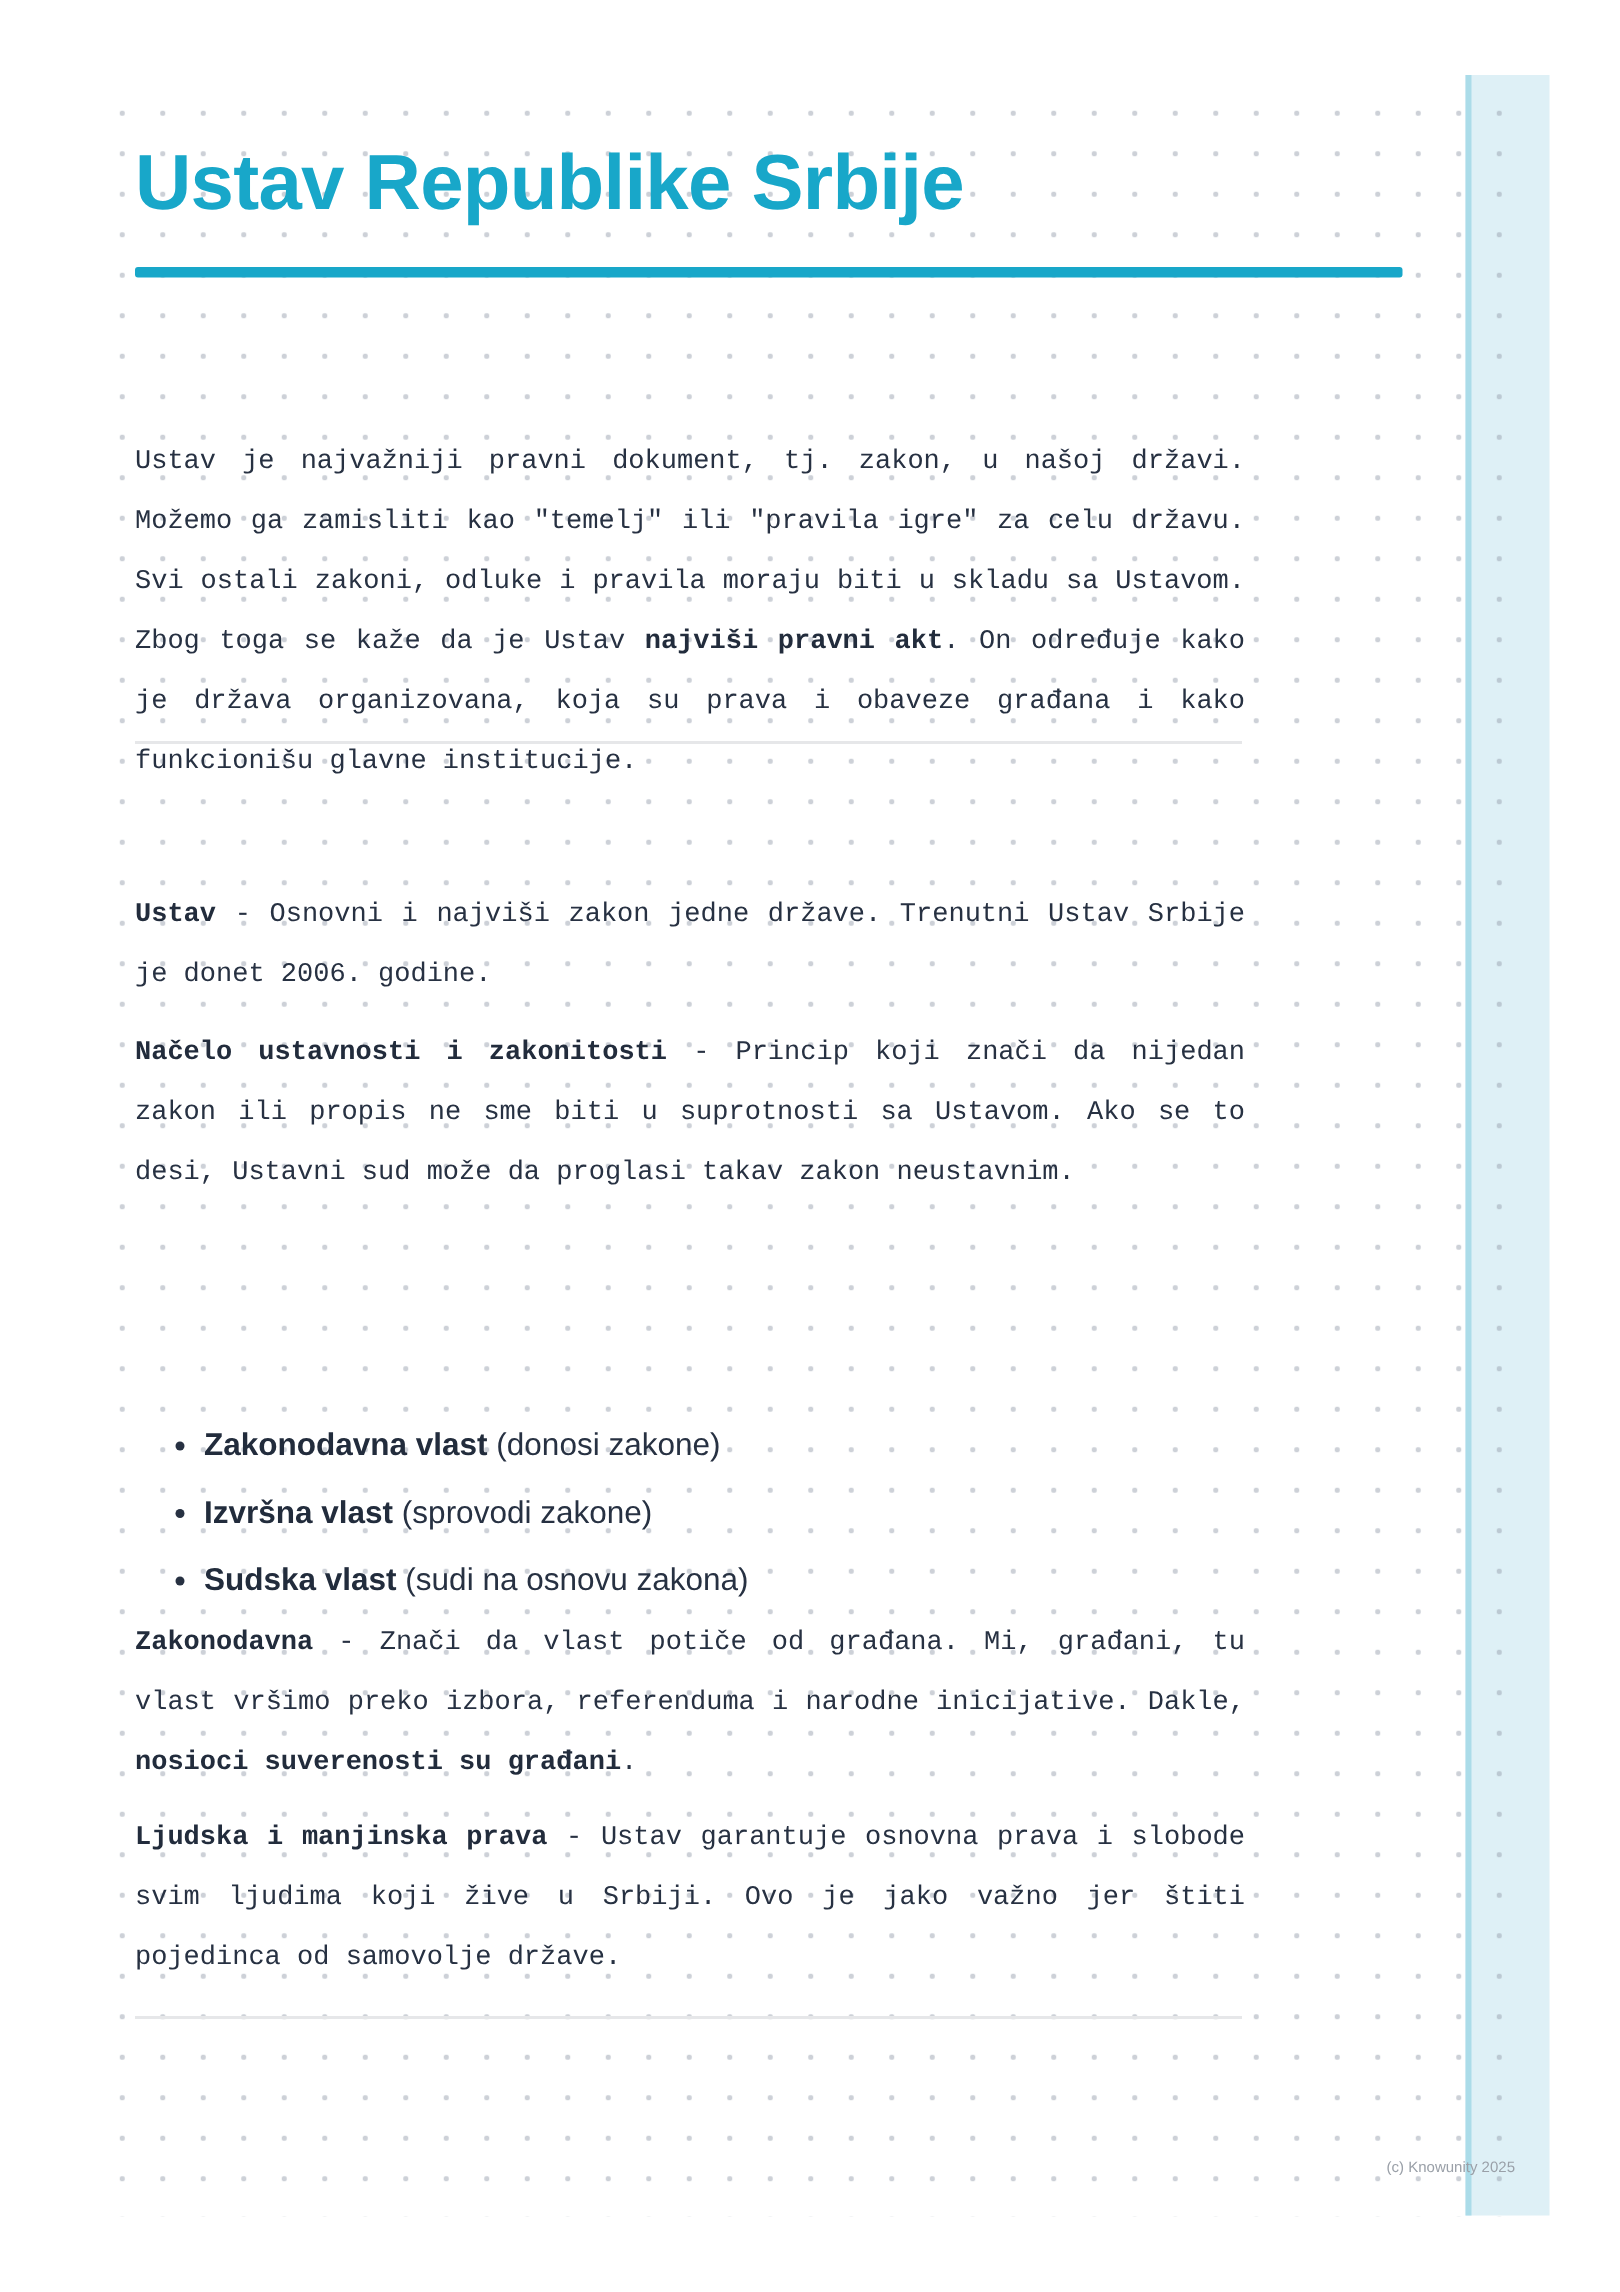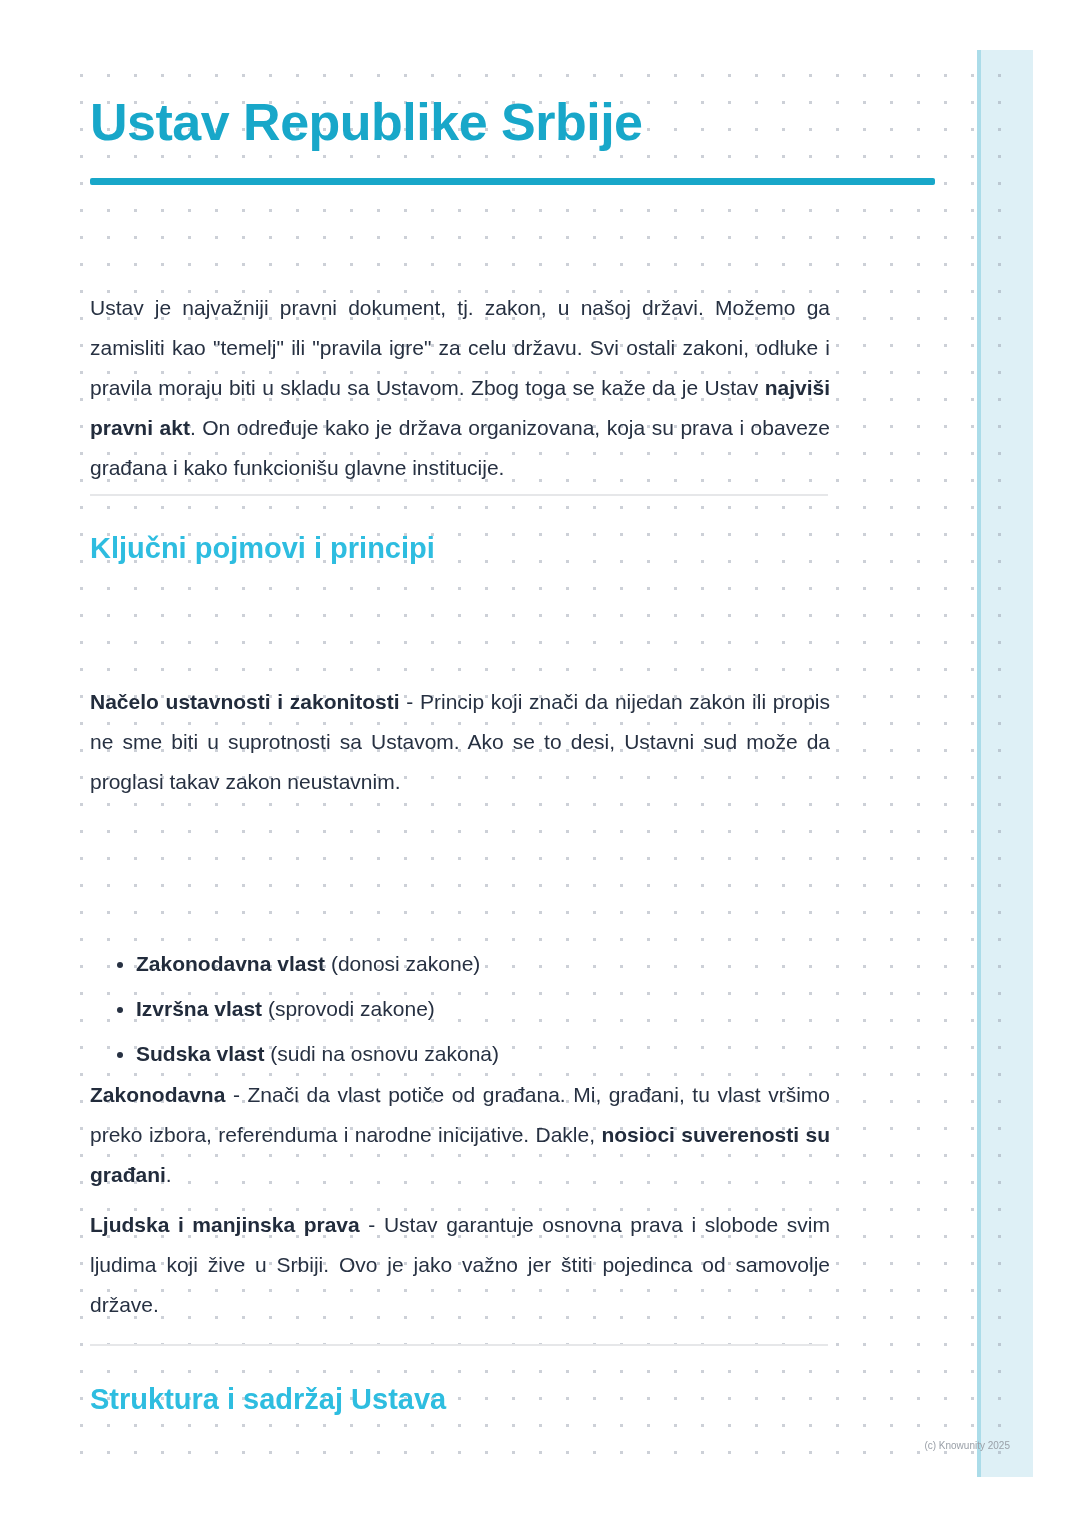--- a/index.html
+++ b/index.html
@@ -67,24 +67,25 @@
     margin: 0;
     font-size: 29px;
     line-height: 34px;
     font-weight: 700;
     color: #2ebde0;
     white-space: nowrap;
   }
   p.body {
     margin: 0;
     width: 740px;
-    font-size: 21px;
+    font-size: 18px;
     line-height: 40px;
     text-align: justify;
     color: #273142;
+    font-family: Liberation Mono, monospace;
   }
   p.body b, li b { font-weight: 700; color: #222c3c; }
   ul.bullets {
     margin: 12px;
     padding: 0 0 0 34px;
     width: 710px;
     list-style: disc outside;
   }
   ul.bullets li {
     font-size: 21px;
@@ -119,37 +120,36 @@
 
     <h1 class="title abs" style="top:92px">Ustav Republike Srbije</h1>
 
     <div class="rule abs" style="top:178px"></div>
 
 
     <p class="body abs" style="top:288px"><span>Ustav je najvažniji pravni dokument, tj. zakon, u našoj državi. Možemo ga zamisliti kao "temelj" ili "pravila igre" za celu državu. Svi ostali zakoni, odluke i pravila moraju biti u skladu sa Ustavom. Zbog toga se kaže da je Ustav </span><b>najviši pravni akt</b><span>. On određuje kako je država organizovana, koja su prava i obaveze građana i kako funkcionišu glavne institucije.</span></p>
 
     <div class="divider abs" style="top:494px"></div>
 
-    <h2 class="section abs" style="top:531px">Ključni pojmovi i principi</h2>
 
+    <p class="body abs" style="top:590px"><b>Ustav</b><span> - Osnovni i najviši zakon jedne države. Trenutni Ustav Srbije je donet 2006. godine.</span></p>
 
     <p class="body abs" style="top:682px"><b>Načelo ustavnosti i zakonitosti</b><span> - Princip koji znači da nijedan zakon ili propis ne sme biti u suprotnosti sa Ustavom. Ako se to desi, Ustavni sud može da proglasi takav zakon neustavnim.</span></p>
 
 
     <ul class="bullets abs" style="top:932px">
       <li><b>Zakonodavna vlast</b><span> (donosi zakone)</span></li>
       <li><b>Izvršna vlast</b><span> (sprovodi zakone)</span></li>
       <li><b>Sudska vlast</b><span> (sudi na osnovu zakona)</span></li>
     </ul>
 
     <p class="body abs" style="top:1075px"><b>Zakonodavna</b><span> - Znači da vlast potiče od građana. Mi, građani, tu vlast vršimo preko izbora, referenduma i narodne inicijative. Dakle, </span><b>nosioci suverenosti su građani</b><span>.</span></p>
 
     <p class="body abs" style="top:1205px"><b>Ljudska i manjinska prava</b><span> - Ustav garantuje osnovna prava i slobode svim ljudima koji žive u Srbiji. Ovo je jako važno jer štiti pojedinca od samovolje države.</span></p>
 
     <div class="divider abs" style="top:1344px"></div>
 
-    <h2 class="section abs" style="top:1382px">Struktura i sadržaj Ustava</h2>
 
   </div>
 
   <div class="footer">(c) Knowunity 2025</div>
 
 </div>
 
 </body></html>

